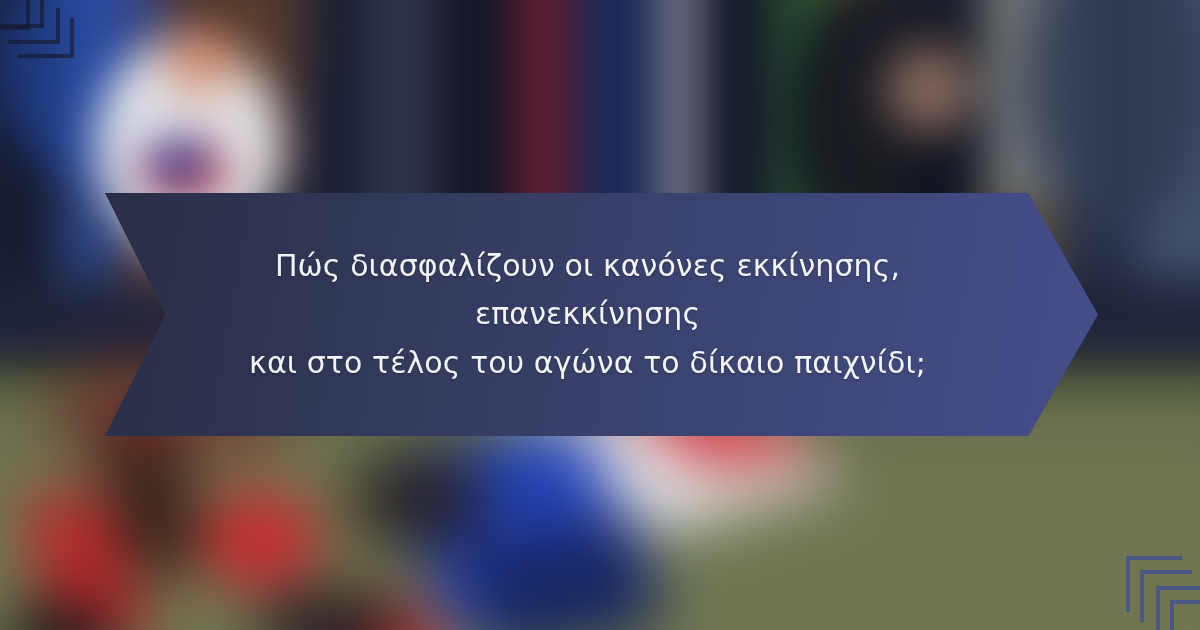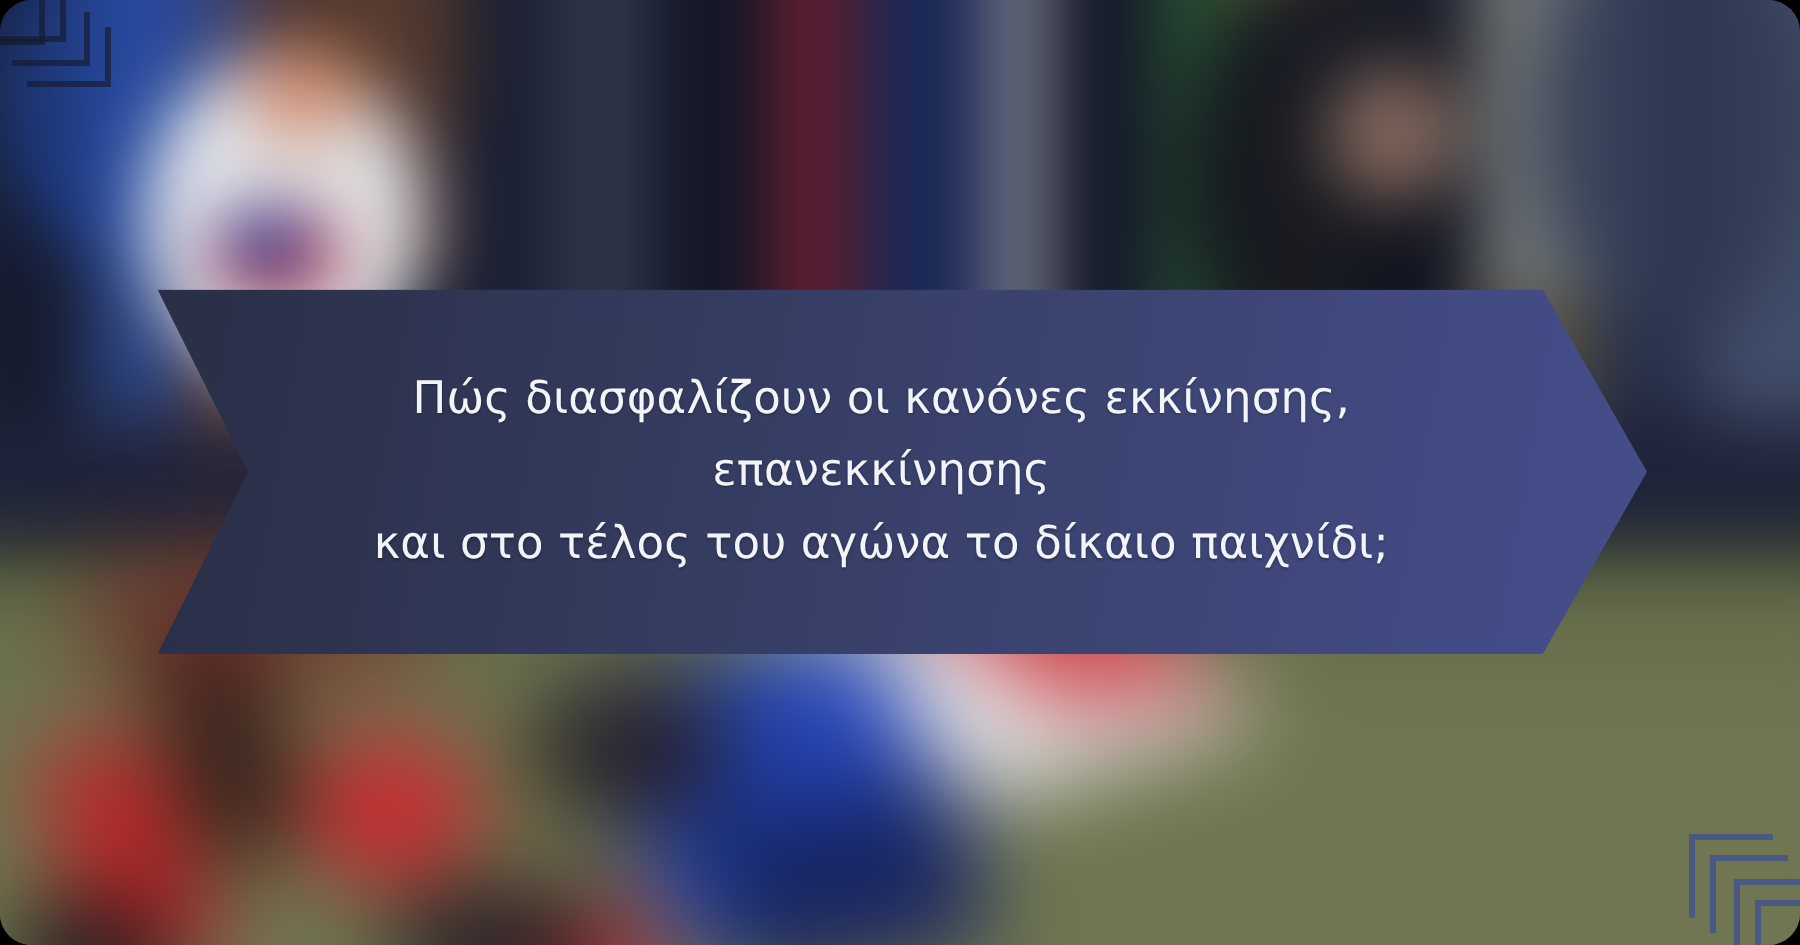--- a/index.html
+++ b/index.html
@@ -6,21 +6,20 @@
     margin: 0;
     padding: 0;
     background: #000;
   }
   #stage {
     position: relative;
     width: 1200px;
     height: 630px;
     overflow: hidden;
     font-family: "DejaVu Sans", sans-serif;
-    border-radius: 21px;
   }
 
   
   .photo {
     position: absolute;
     inset: 0;
     overflow: hidden;
   }
   
   .bg-base {

